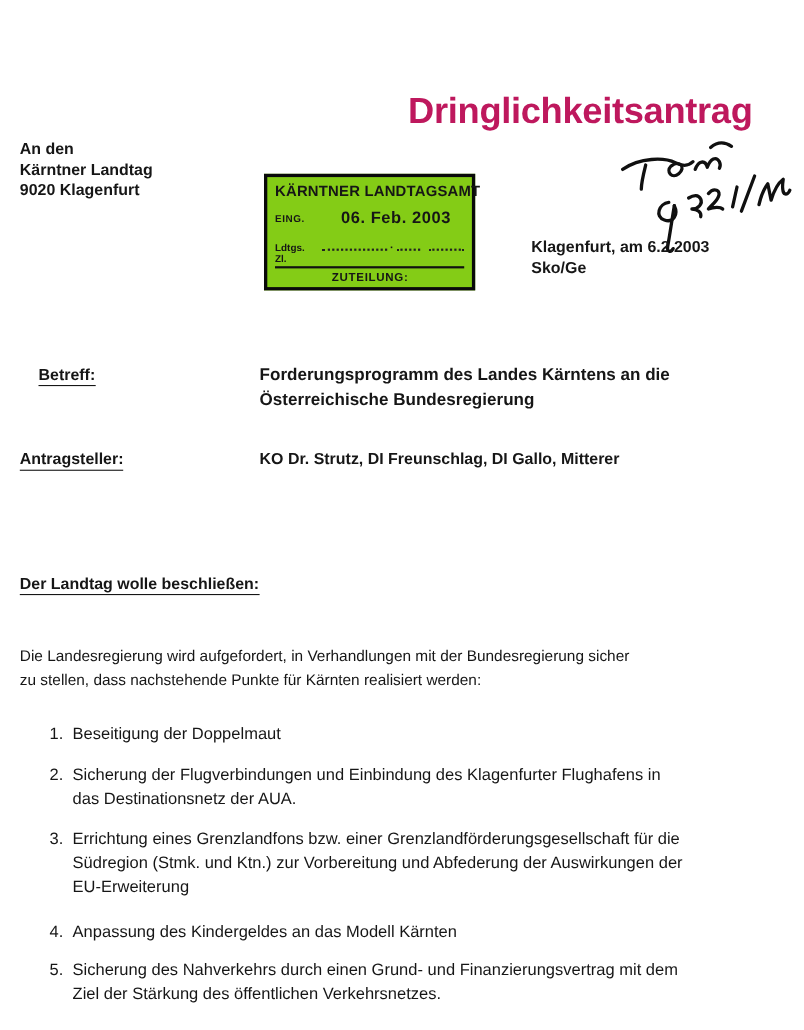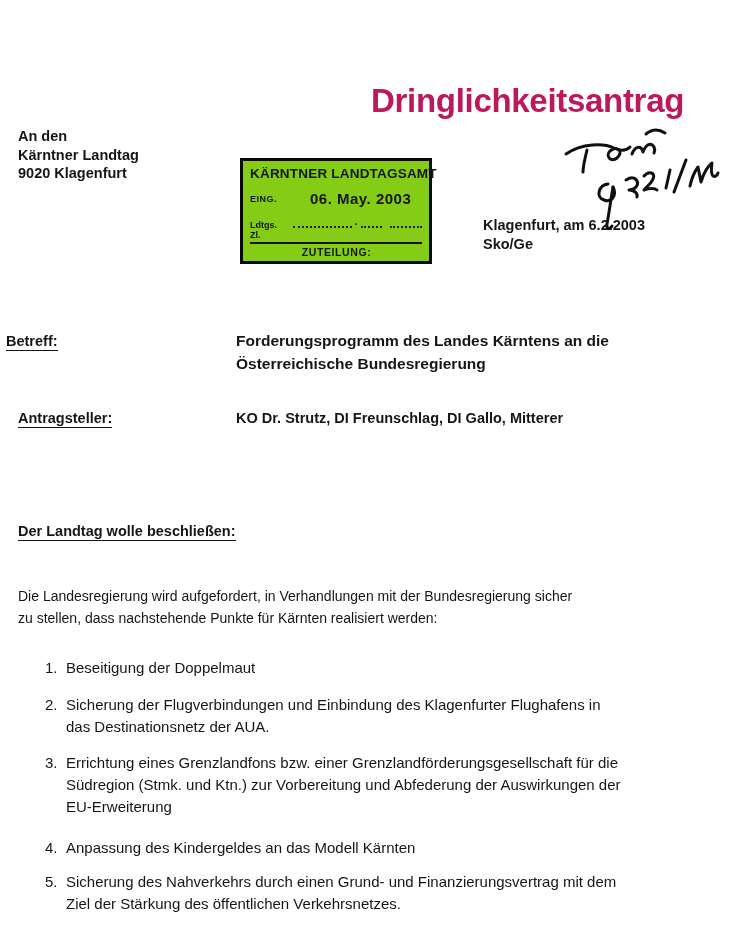--- a/index.html
+++ b/index.html
@@ -125,21 +125,21 @@
   }
 
   .label-underlined {
     font-size: 14.5px;
     font-weight: 600;
     border-bottom: 1.5px solid #161616;
     padding-bottom: 1px;
     display: inline-block;
   }
 
-  .subject-label { position: absolute; left: 6px; top: 332px; }
+  .subject-label { position: absolute; left: 35px; top: 332px; }
   .subject-text {
     position: absolute;
     left: 236px;
     top: 329px;
     width: 460px;
     font-size: 15.5px;
     font-weight: 700;
     line-height: 23px;
   }
 
@@ -194,21 +194,21 @@
   <div class="doc-title">Dringlichkeitsantrag</div>
 
   <div class="recipient pre">An den
 Kärntner Landtag
 9020 Klagenfurt</div>
 
   <div class="stamp">
     <div class="stamp-office">KÄRNTNER LANDTAGSAMT</div>
     <div class="stamp-received">
       <span class="lbl">EING.</span>
-      <span class="date">06. May. 2003</span>
+      <span class="date">06. Feb. 2003</span>
     </div>
     <div class="stamp-file">
       <span>Ldtgs. Zl.</span>
       <span class="blank-line blank-1"></span>
       <span class="blank-dot">·</span>
       <span class="blank-line blank-2"></span>
       <span class="blank-line blank-3"></span>
     </div>
     <div class="stamp-assign">ZUTEILUNG:</div>
   </div>

